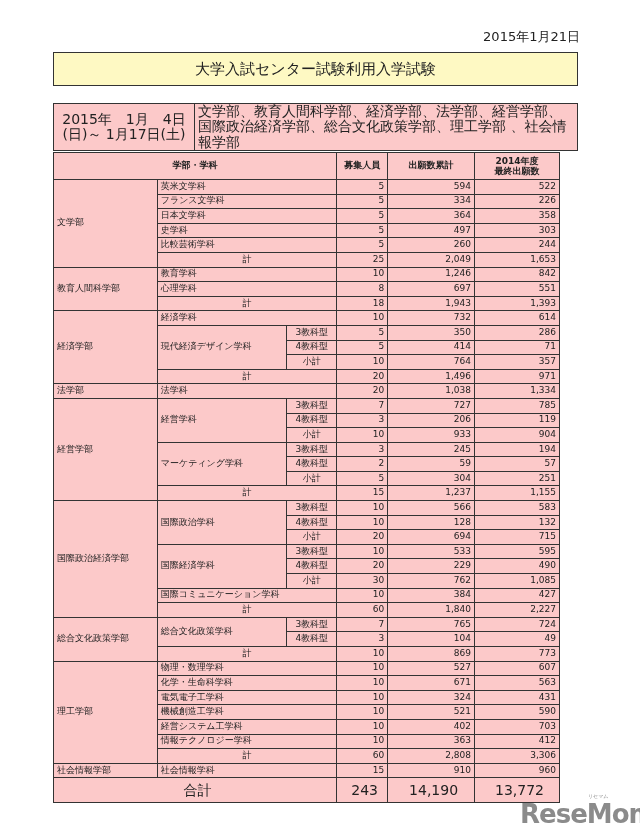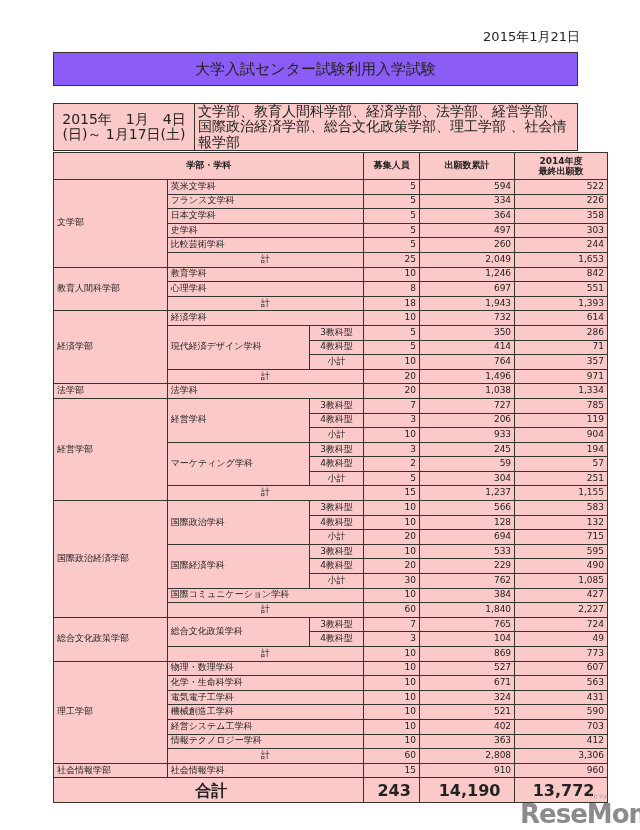--- a/index.html
+++ b/index.html
@@ -1,31 +1,31 @@
 <!DOCTYPE html>
 <html><head>
 <meta charset="utf-8">
 <style>
   html,body{margin:0;padding:0;background:#fff;}
   body{width:640px;height:830px;position:relative;overflow:hidden;font-family:"DejaVu Sans",sans-serif;color:#222;}
   .date{position:absolute;right:60px;top:28px;font-size:13px;}
-  .title{position:absolute;left:53px;top:52px;width:525px;height:34px;background:#8b5cf6;border:1px solid #333;box-sizing:border-box;display:flex;align-items:center;justify-content:center;font-size:15px;}
+  .title{position:absolute;left:53px;top:52px;width:525px;height:34px;background:#fef9c3;border:1px solid #333;box-sizing:border-box;display:flex;align-items:center;justify-content:center;font-size:15px;}
   table{border-collapse:collapse;position:absolute;}
   td,th{border:1px solid #333;background:#fcc9c9;font-size:9px;padding:0 3px;font-weight:normal;line-height:1.1;}
   .info{left:53px;top:103px;width:525px;}
   .info th{height:22px;font-weight:bold;}
   .info td{height:33px;}
   .info .period{text-align:center;font-size:14px;}
   .info .faculties{font-size:14px;}
-  .main{left:53px;top:152px;width:555px;border-radius:29px;}
+  .main{left:53px;top:152px;width:507px;border-radius:29px;}
   .main th{height:26px;font-weight:bold;text-align:center;}
   .main td{height:13.6px;}
   .num{text-align:right;}
   .c{text-align:center;}
-  .total td{height:24px;font-weight:bold;font-size:16px;padding-left:8px;}
+  .total td{height:24px;font-weight:normal;font-size:14px;padding-left:8px;}
   .wm{position:absolute;left:520px;top:799px;font-family:"DejaVu Sans",sans-serif;font-weight:bold;font-size:26px;color:#777;opacity:.85;letter-spacing:-1px;}
   .wm small{position:absolute;left:68px;top:-6px;font-size:5px;font-weight:normal;letter-spacing:0;}
 </style>
 </head>
 <body>
 
 <div class="date">2015年1月21日</div>
 <div class="title">大学入試センター試験利用入学試験</div>
 
 <table class="info">

